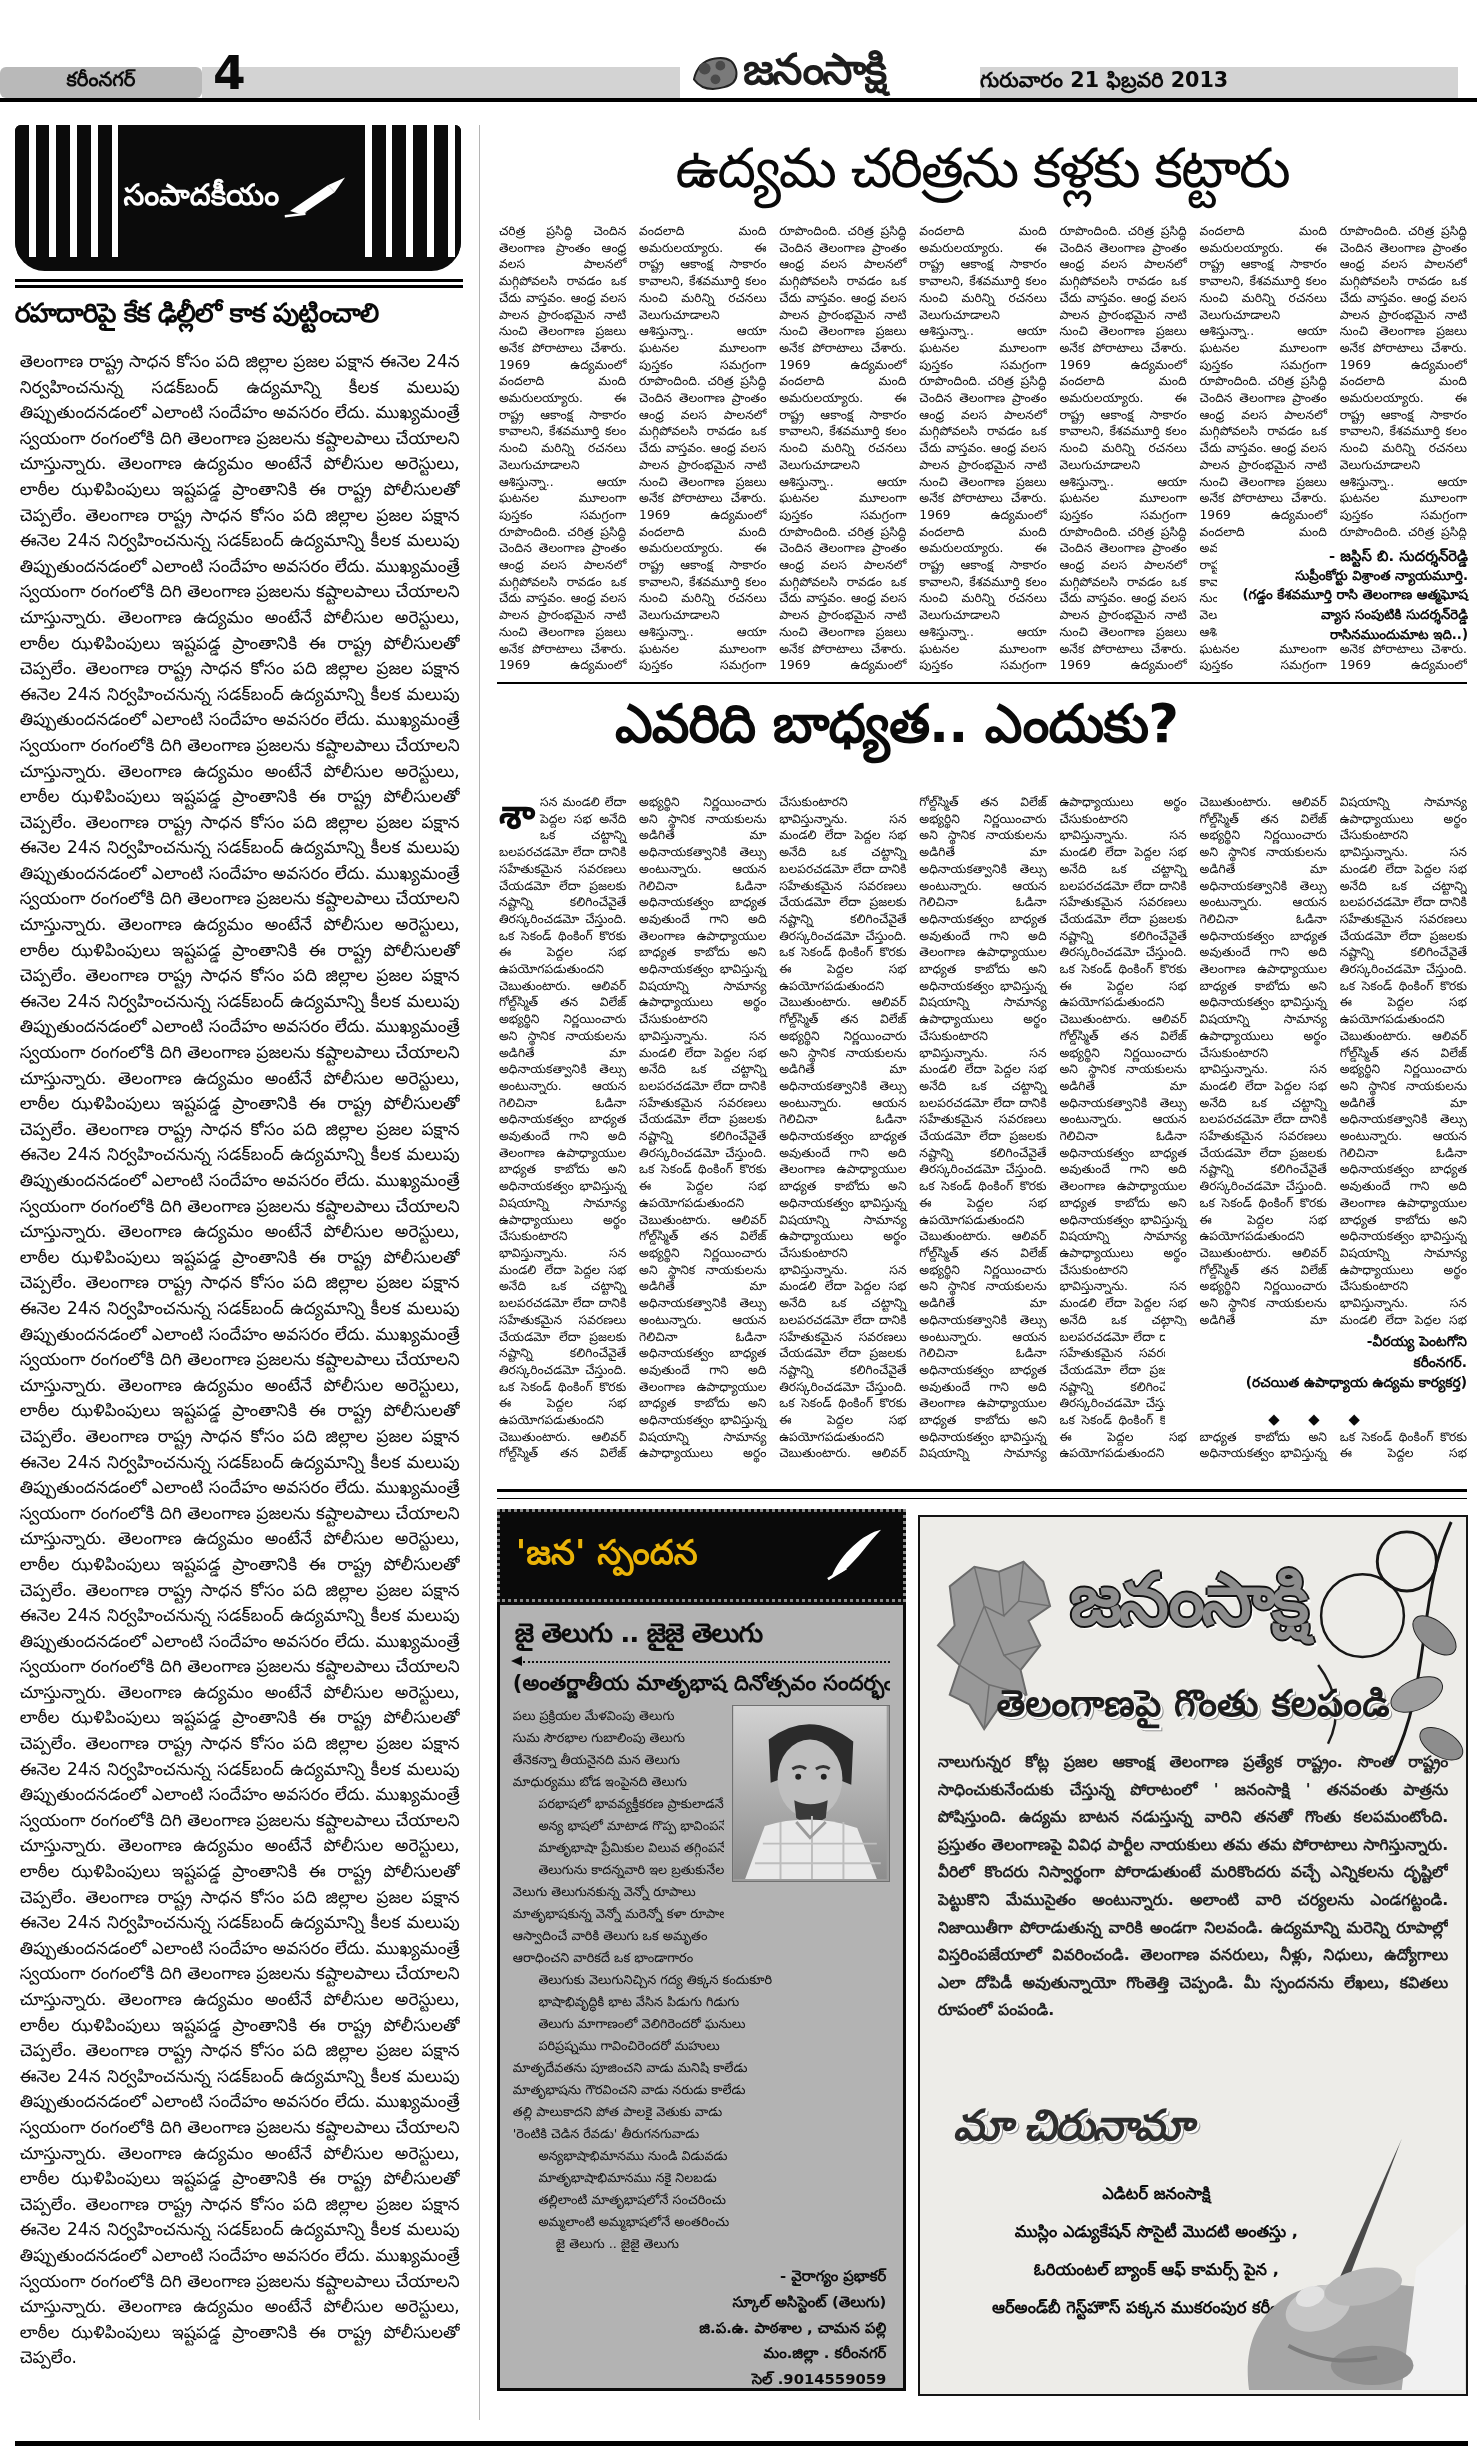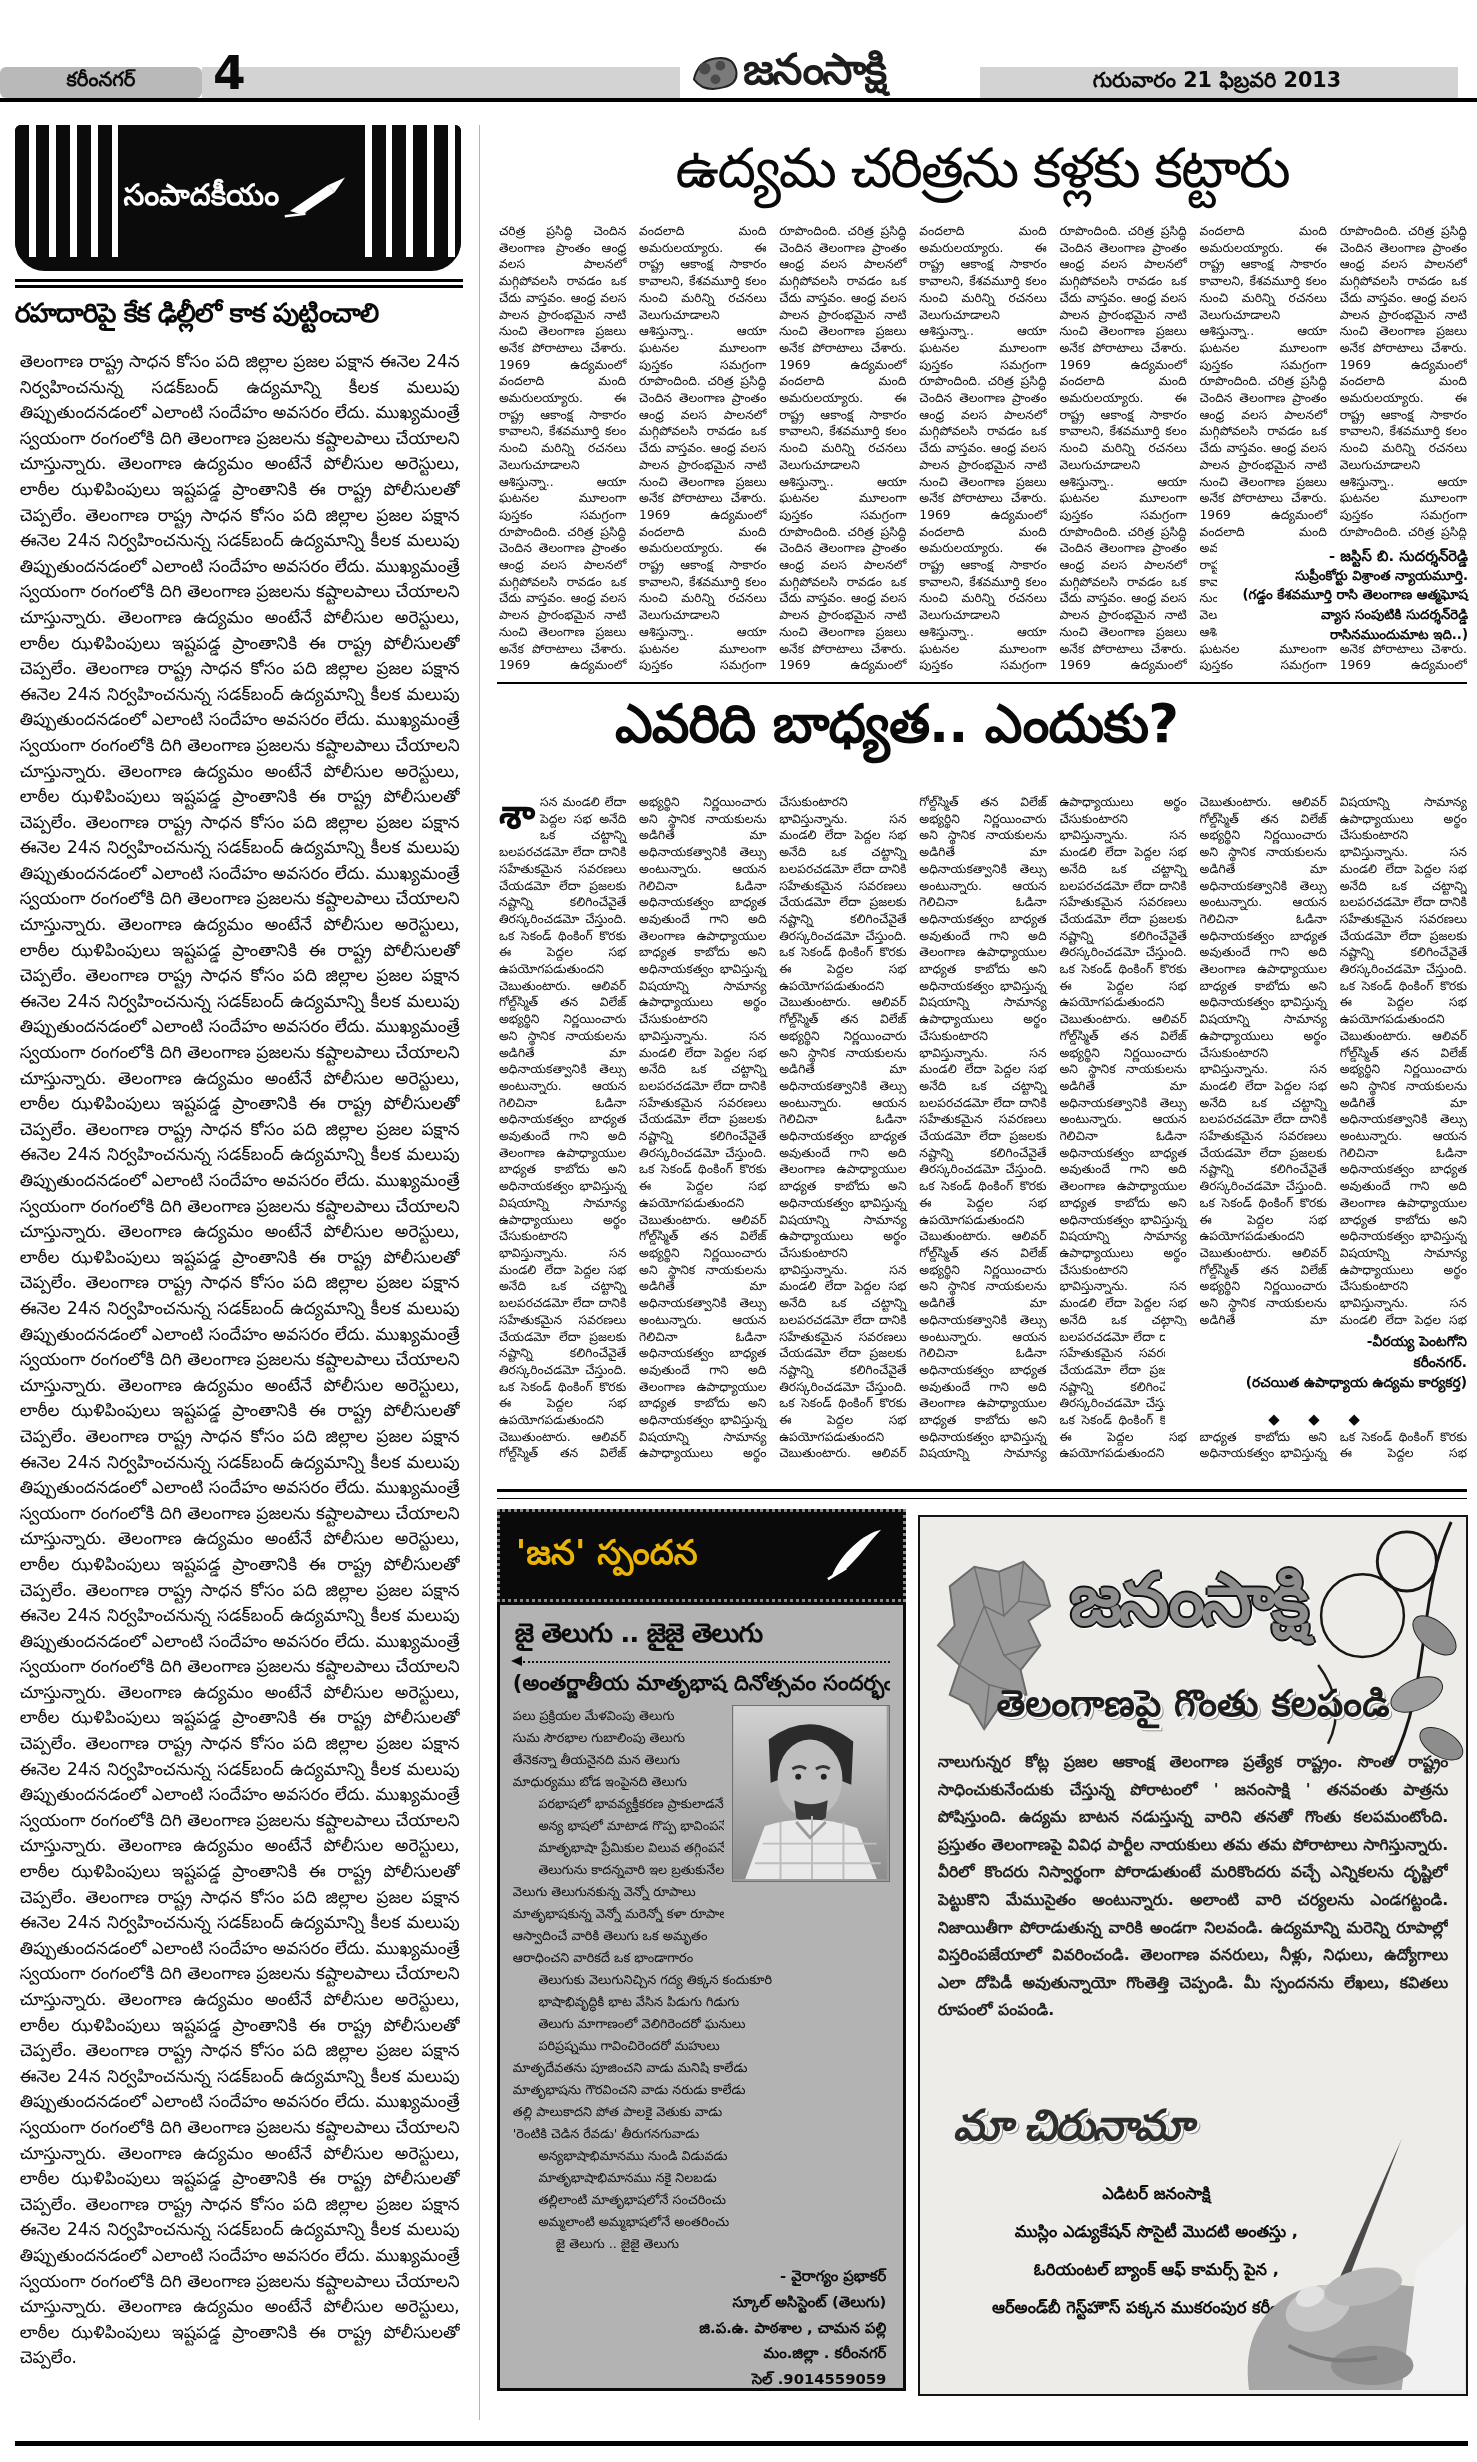--- a/index.html
+++ b/index.html
@@ -4,21 +4,21 @@
 <style>
   html,body{margin:0;padding:0;background:#e9e9e9;}
   #page{position:relative;width:1478px;height:2463px;background:#fff;margin:0 auto;
         font-family:"DejaVu Sans","Liberation Sans",sans-serif;color:#0a0a0a;overflow:hidden;}
   .abs{position:absolute;}
   
   .h-seg{position:absolute;top:67px;height:30.5px;background:#d3d3d3;}
   .h-edition{left:0;width:202px;background:#b9b9b9;font-weight:bold;font-size:19.7px;
              display:flex;align-items:center;justify-content:center;border-radius:6px;}
   .h-mid{left:202px;width:478px;}
-  .h-right{left:980px;width:478px;display:flex;align-items:center;justify-content:center;padding-right:4px;box-sizing:border-box;}
+  .h-right{left:980px;width:478px;display:flex;align-items:center;justify-content:flex-start;padding-right:4px;box-sizing:border-box;}
   .page-num{left:213px;top:49px;font-size:47px;font-weight:bold;line-height:47px;}
   .masthead{left:688px;top:49px;height:51px;display:flex;align-items:center;gap:3.9px;}
   .masthead-text{font-size:43px;font-weight:bold;letter-spacing:-2px;color:#1d1d1d;}
   .h-date{font-size:20.7px;font-weight:bold;}
   .h-rule{left:0;top:98px;width:1478px;height:3.9px;background:#000;}
   .v-rule{left:479px;top:125px;width:1px;height:2295px;background:#b5b5b5;}
   
   .ed-banner{left:14.8px;top:125px;width:446px;height:146px;background:#0b0b0b;
              border-radius:5.9px 5.9px 29.6px 29.6px;overflow:hidden;}
   .ed-stripes{position:absolute;top:0;bottom:13.8px;width:110px;

